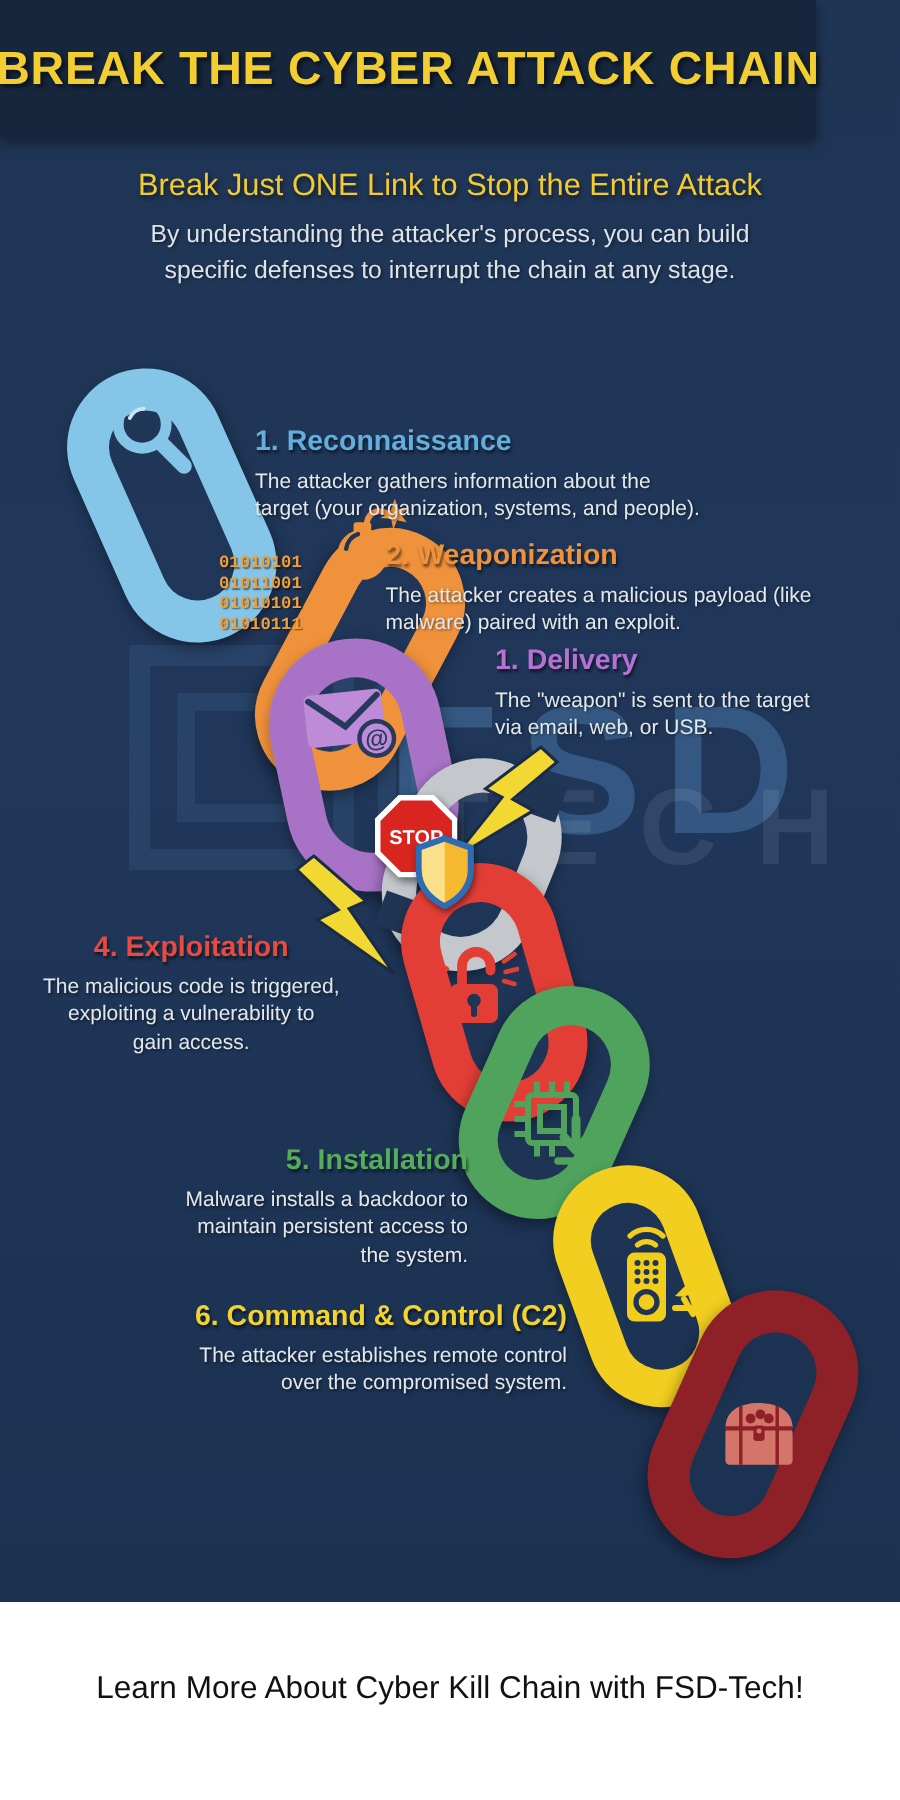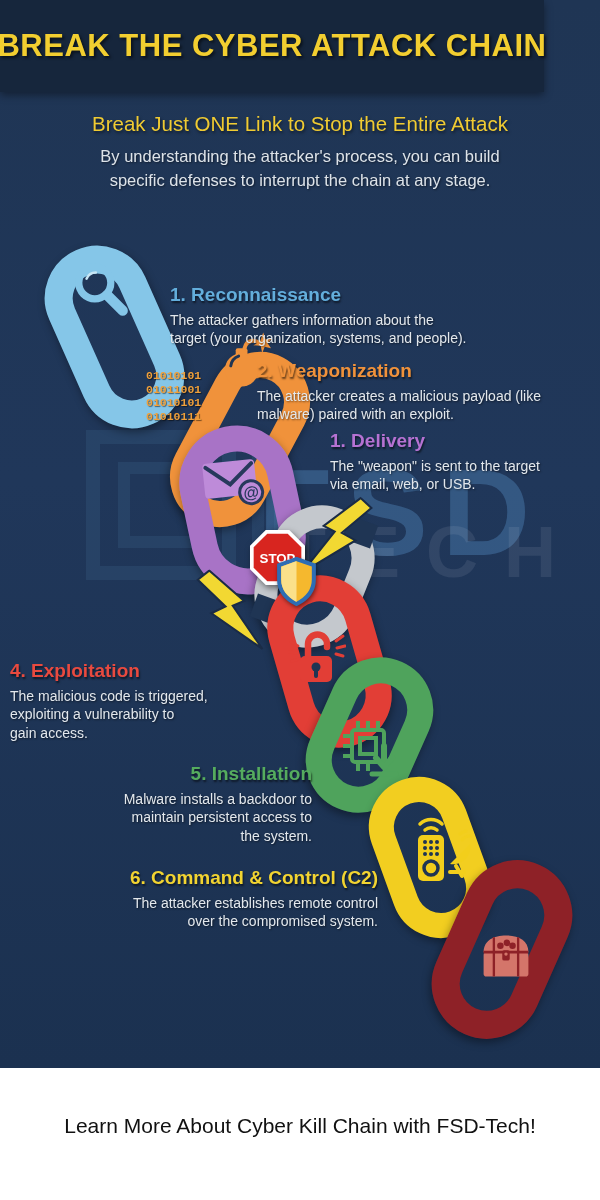--- a/index.html
+++ b/index.html
@@ -57,21 +57,21 @@
   .wm-tech{position:absolute;left:282px;top:516px;font-size:72px;font-weight:800;
         letter-spacing:26px;color:rgba(230,238,246,.09);line-height:1;}
   
   .stage{position:absolute;}
   .stage h3{margin:0 0 5px 0;font-size:19px;font-weight:800;text-shadow:1px 2px 2px rgba(0,0,0,.55);}
   .stage p{margin:0;color:#e3e8ed;font-size:14px;line-height:1.32;white-space:pre-line;
         text-shadow:1px 1px 2px rgba(0,0,0,.5);}
   .s1{left:170px;top:236px;width:320px;text-align:left;margin-top:48px;}
   .s2{left:257px;top:337px;width:335px;text-align:left;}
   .s3{left:330px;top:430px;width:255px;text-align:left;}
-  .s4{left:10px; top:660px;width:235px;text-align:left;}
+  .s4{left:10px; top:621px;width:235px;text-align:center;}
   .s5{left:40px; top:763px;width:272px;text-align:right;}
   .s6{left:60px; top:867px;width:318px;text-align:right;}
   .s7{left:170px;top:962px;width:270px;text-align:right;}
   
   .footer-caption{position:absolute;left:0;top:1114px;width:600px;text-align:center;
         color:#111;font-size:21px;}
 </style>
 </head>
 <body>
 

